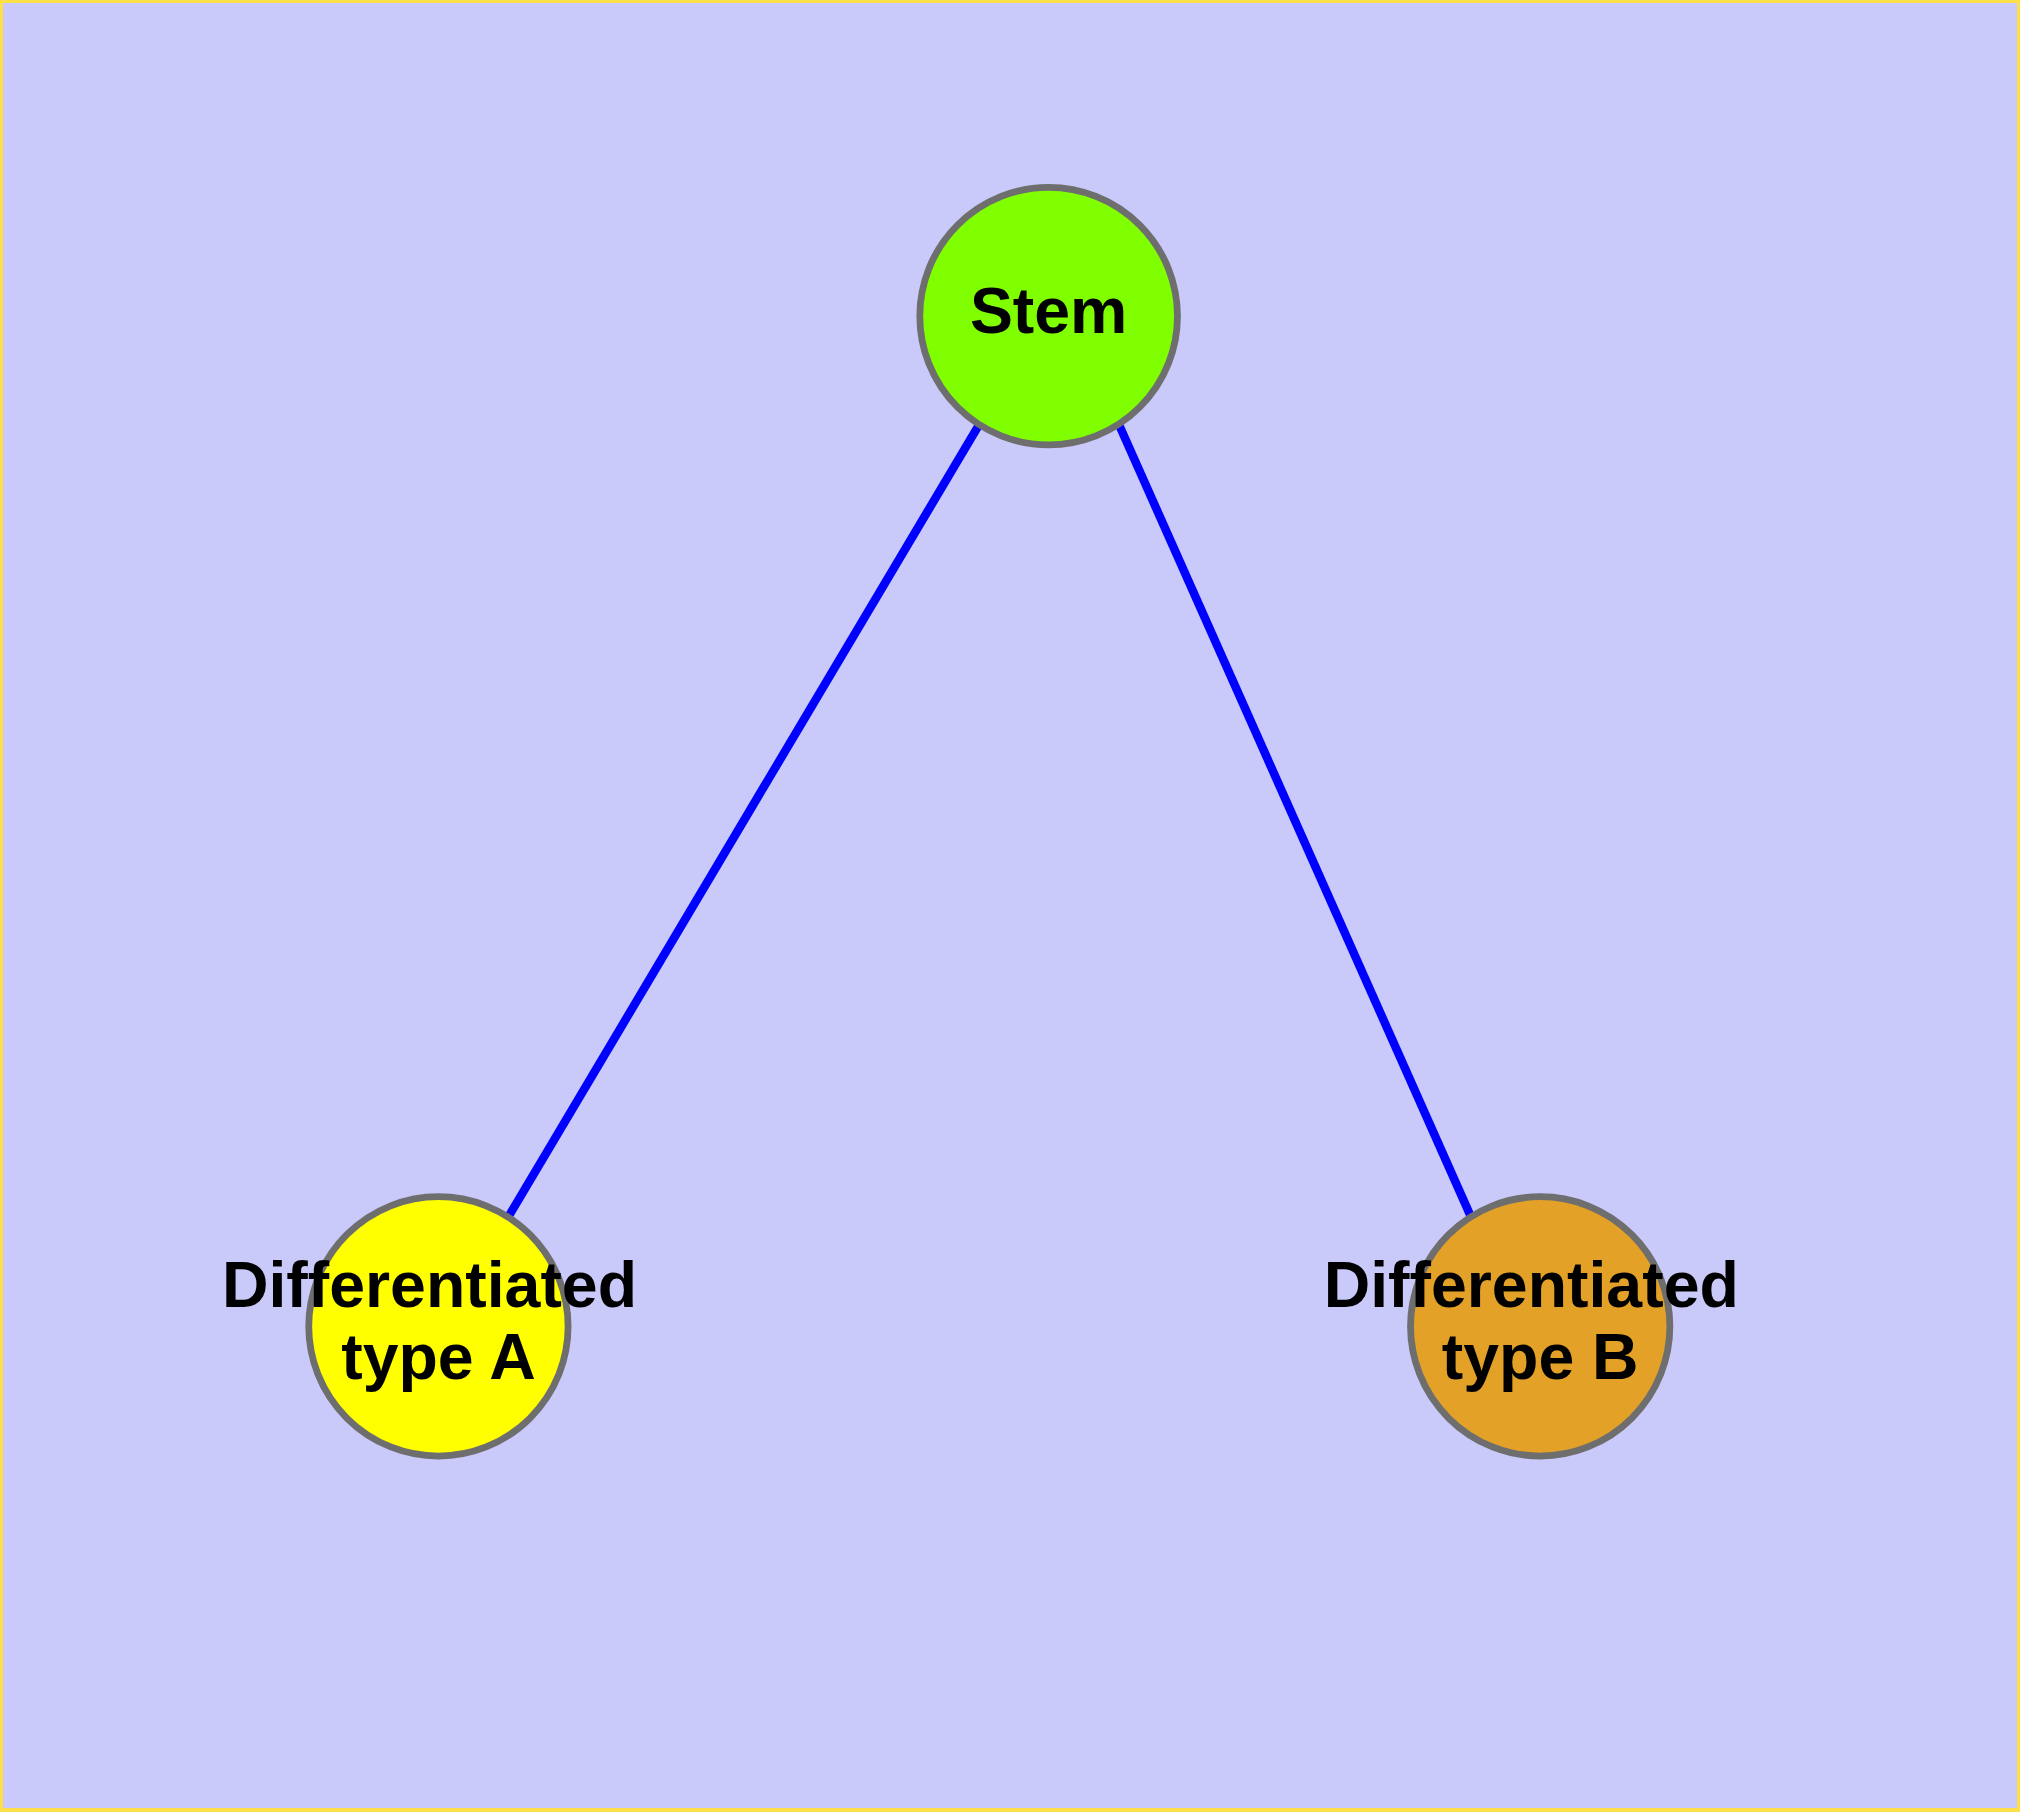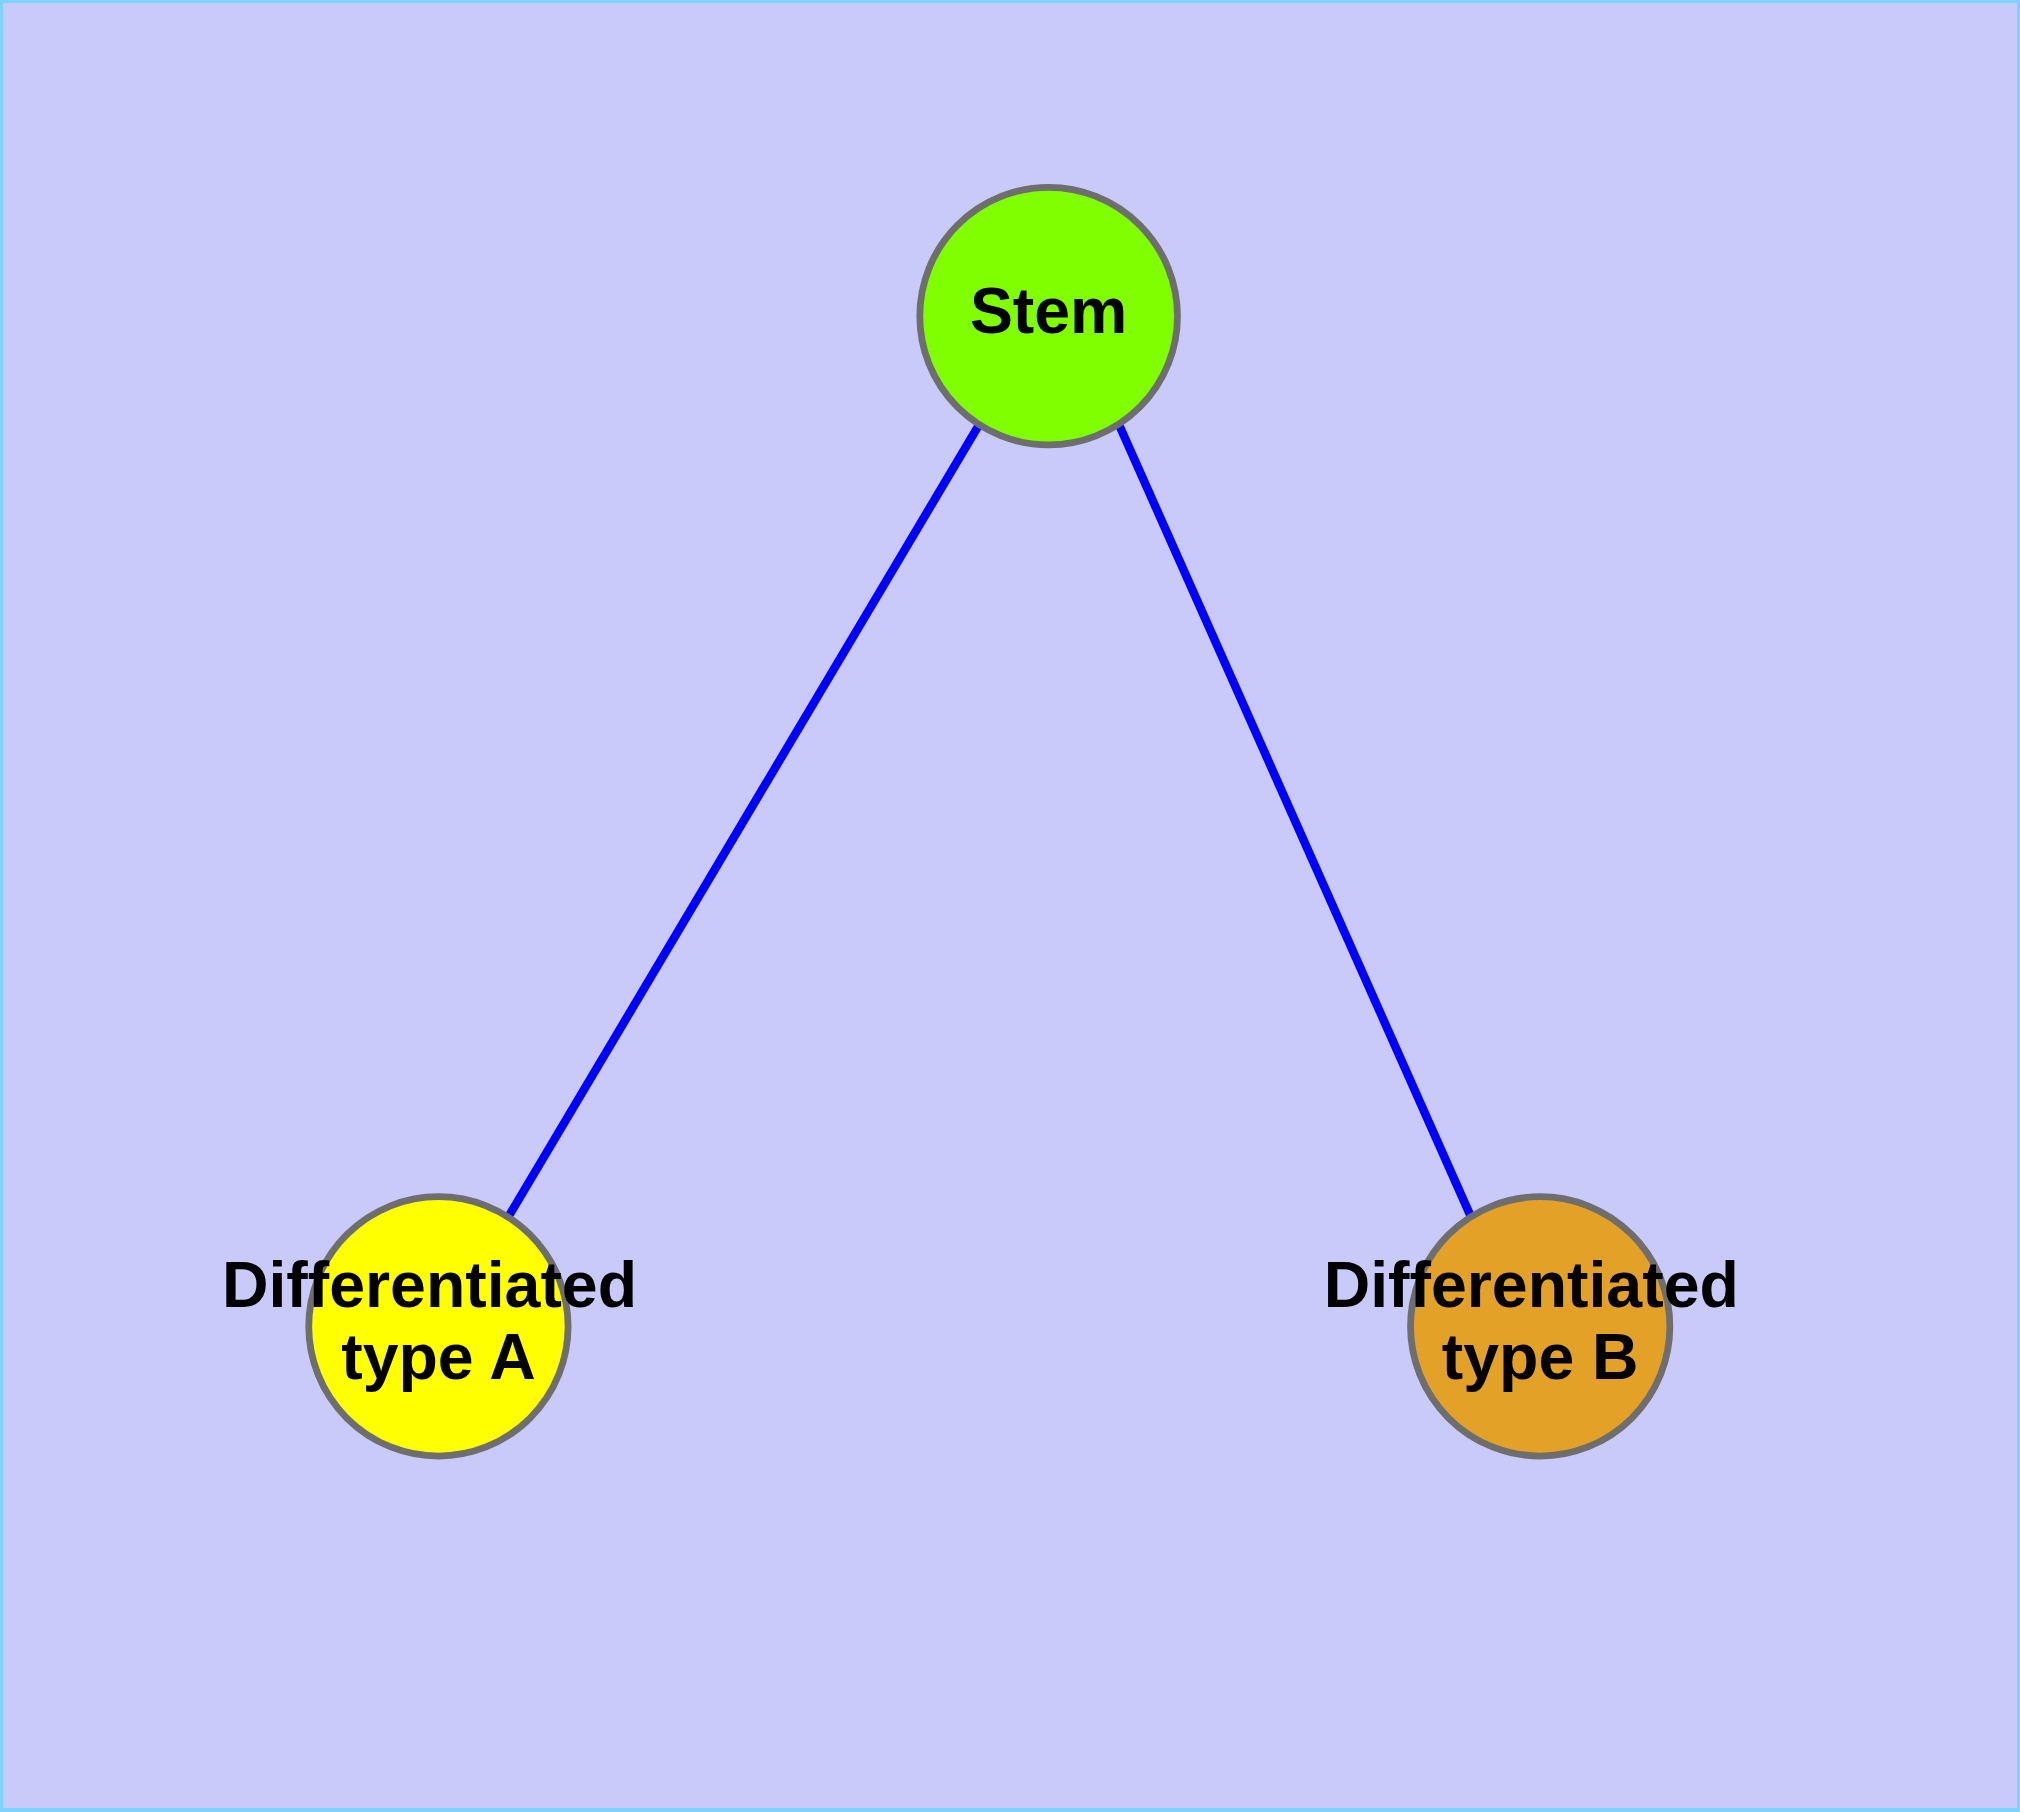--- a/index.html
+++ b/index.html
@@ -11,21 +11,21 @@
   body {
     width: 2021px;
     height: 1812px;
     overflow: hidden;
     font-family: "Liberation Sans", sans-serif;
   }
   #canvas {
     position: relative;
     width: 2021px;
     height: 1812px;
-    background: #7dd3fc;
+    background: #fde047;
     box-sizing: border-box;
   }
   #plot-area {
     position: absolute;
     left: 3.4px;
     top: 3.4px;
     width: 2014px;
     height: 1805px;
     background: #c9c9fa;
   }

